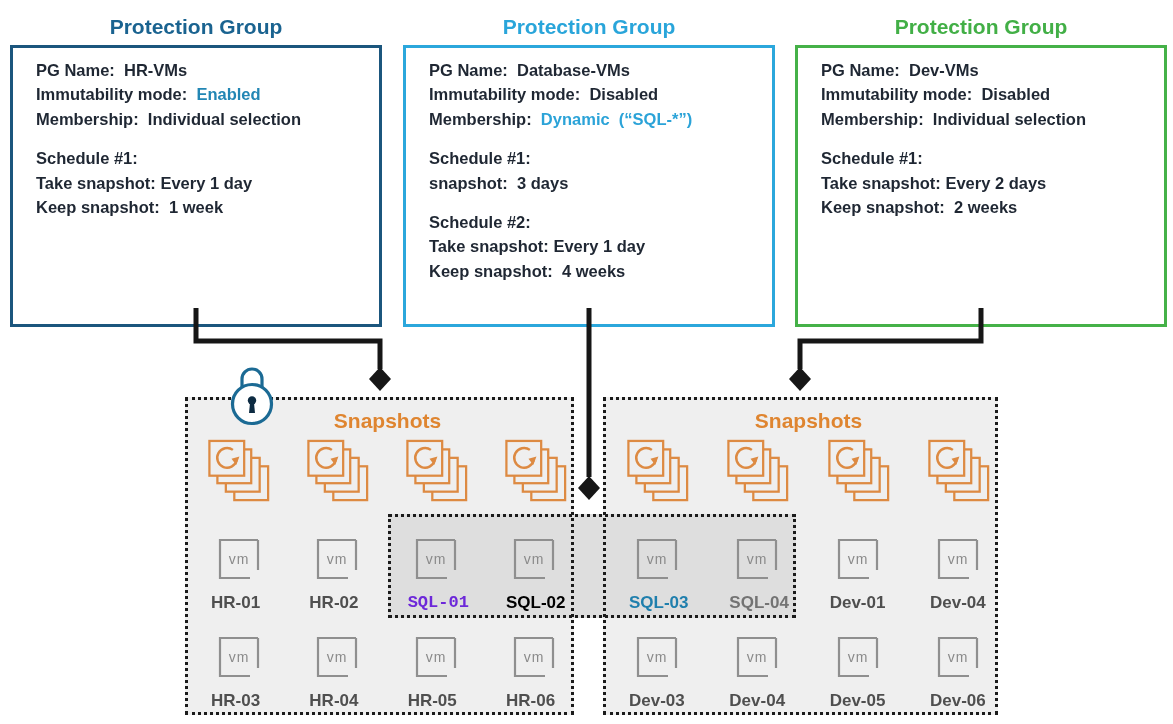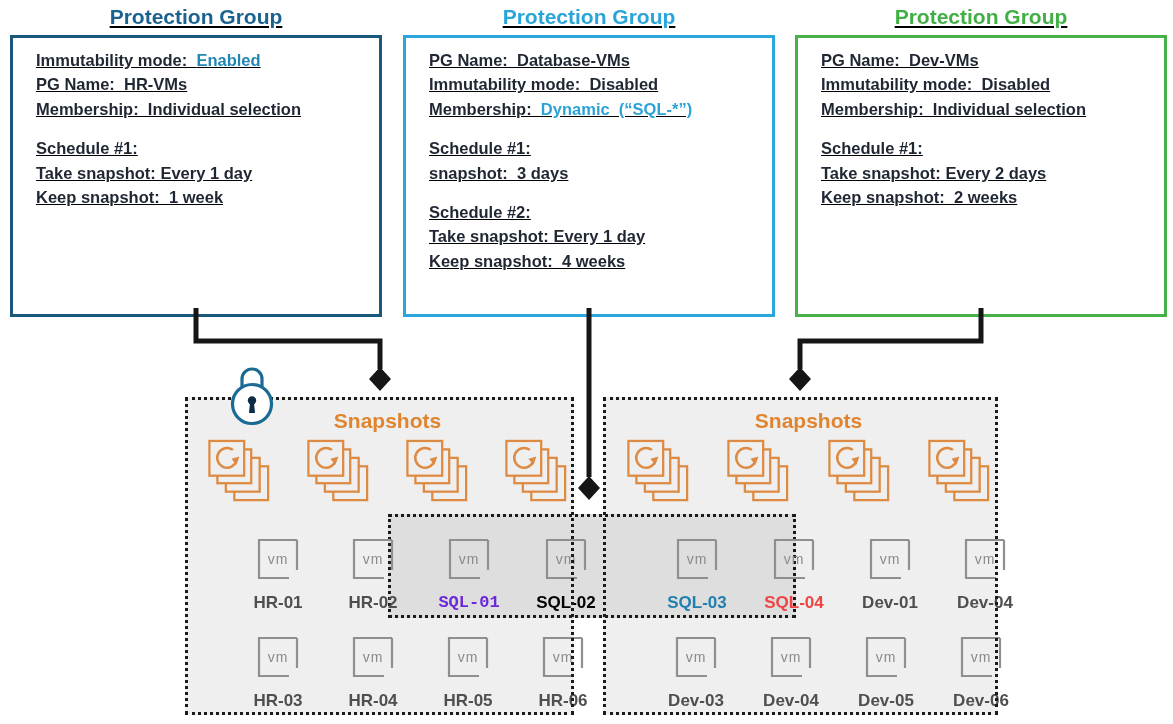--- a/index.html
+++ b/index.html
@@ -1,54 +1,54 @@
 <!DOCTYPE html>
 <html><head>
 <meta charset="utf-8">
 <title>Protection Groups Diagram</title>
 <style>
   html,body{margin:0;padding:0;background:#ffffff;}
   body{font-family:"Liberation Sans","DejaVu Sans",sans-serif;}
   #canvas{position:relative;width:1173px;height:724px;background:#ffffff;overflow:hidden;}
 
   
-  .pg-group{position:absolute;top:2px;text-decoration:underline;}
+  .pg-group{position:absolute;top:12px;}
   .pg-title{font-size:21px;font-weight:700;text-align:center;height:30px;line-height:30px;}
   .pg-card{margin-top:3px;height:266px;border:3px solid #000;background:#ffffff;
            padding:10px 12px 0 23px;box-sizing:content-box;width:auto;}
   .pg-line{font-size:16.5px;font-weight:600;color:#1F2733;line-height:24.4px;white-space:pre-wrap;}
   .pg-gap{height:15px;}
 
   
   .snap-bg{position:absolute;background:#EFEFEF;}
   .snap-border{position:absolute;border:3px dotted #1b1b1b;background:transparent;z-index:3;pointer-events:none;box-sizing:border-box;}
   .snap-content{position:absolute;z-index:2;padding-left:8px;}
   .snap-title{font-size:21px;line-height:22px;font-weight:700;text-align:center;margin-top:13px;position:relative;z-index:2;}
   .icon-row{display:flex;justify-content:space-between;margin-top:7px;height:64px;position:relative;z-index:2;}
   .vm-row{display:flex;justify-content:space-between;position:relative;z-index:2;}
-  .vm-cell{width:58px;display:flex;flex-direction:column;align-items:center;margin-left:39px;}
+  .vm-cell{width:58px;display:flex;flex-direction:column;align-items:flex-start;}
   .vm-label{margin-top:2px;font-size:17px;font-weight:700;color:#4F4F4F;white-space:nowrap;}
 
   
   .inner-overlay{position:absolute;left:388px;top:514px;width:408px;height:104px;
                  background:#DEDEDE;border:3px dotted #1b1b1b;z-index:1;box-sizing:border-box;}
   #connectors{position:absolute;left:0;top:0;z-index:4;pointer-events:none;}
   #lock{position:absolute;left:220px;top:360px;z-index:5;pointer-events:none;}
 </style>
 </head>
 <body>
 
 <div id="canvas">
 
   <div id="pg-row">
       <div class="pg-group" style="left: 10px; width: 372px;">
         <div class="pg-title" style="color: rgb(26, 99, 144);">Protection Group</div>
         <div class="pg-card" style="border-color: rgb(27, 86, 125); width: 331px;">
+          <div class="pg-line"><span>PG Name:  HR-VMs</span></div>
           <div class="pg-line"><span>Immutability mode:  </span><span style="color: rgb(34, 134, 180);">Enabled</span></div>
-          <div class="pg-line"><span>PG Name:  HR-VMs</span></div>
           <div class="pg-line"><span>Membership:  Individual selection</span></div>
           <div class="pg-gap"></div>
           <div class="pg-line"><span>Schedule #1:</span></div>
           <div class="pg-line"><span>Take snapshot: Every 1 day</span></div>
           <div class="pg-line"><span>Keep snapshot:  1 week</span></div>
         </div>
       </div>
       <div class="pg-group" style="left: 403px; width: 372px;">
         <div class="pg-title" style="color: rgb(41, 165, 218);">Protection Group</div>
         <div class="pg-card" style="border-color: rgb(43, 167, 220); width: 331px;">
@@ -247,21 +247,21 @@
                 <text x="28" y="33" text-anchor="middle" font-size="14" letter-spacing="1" fill="#8A8A8A">vm</text>
               </svg></div>
             <div class="vm-label" style="color: rgb(31, 127, 173);">SQL-03</div>
           </div>
           <div class="vm-cell">
             <div><svg width="56" height="56" viewBox="0 0 56 56">
                 <path d="M47,9 H9 V47 H39" fill="none" stroke="#8F8F8F" stroke-width="2.2"></path>
                 <path d="M47,9 V39" fill="none" stroke="#8F8F8F" stroke-width="2.2"></path>
                 <text x="28" y="33" text-anchor="middle" font-size="14" letter-spacing="1" fill="#8A8A8A">vm</text>
               </svg></div>
-            <div class="vm-label" style="color: #ef4444;">SQL-04</div>
+            <div class="vm-label" style="color: #737373;">SQL-04</div>
           </div>
           <div class="vm-cell">
             <div><svg width="56" height="56" viewBox="0 0 56 56">
                 <path d="M47,9 H9 V47 H39" fill="none" stroke="#8F8F8F" stroke-width="2.2"></path>
                 <path d="M47,9 V39" fill="none" stroke="#8F8F8F" stroke-width="2.2"></path>
                 <text x="28" y="33" text-anchor="middle" font-size="14" letter-spacing="1" fill="#8A8A8A">vm</text>
               </svg></div>
             <div class="vm-label">Dev-01</div>
           </div>
           <div class="vm-cell">

